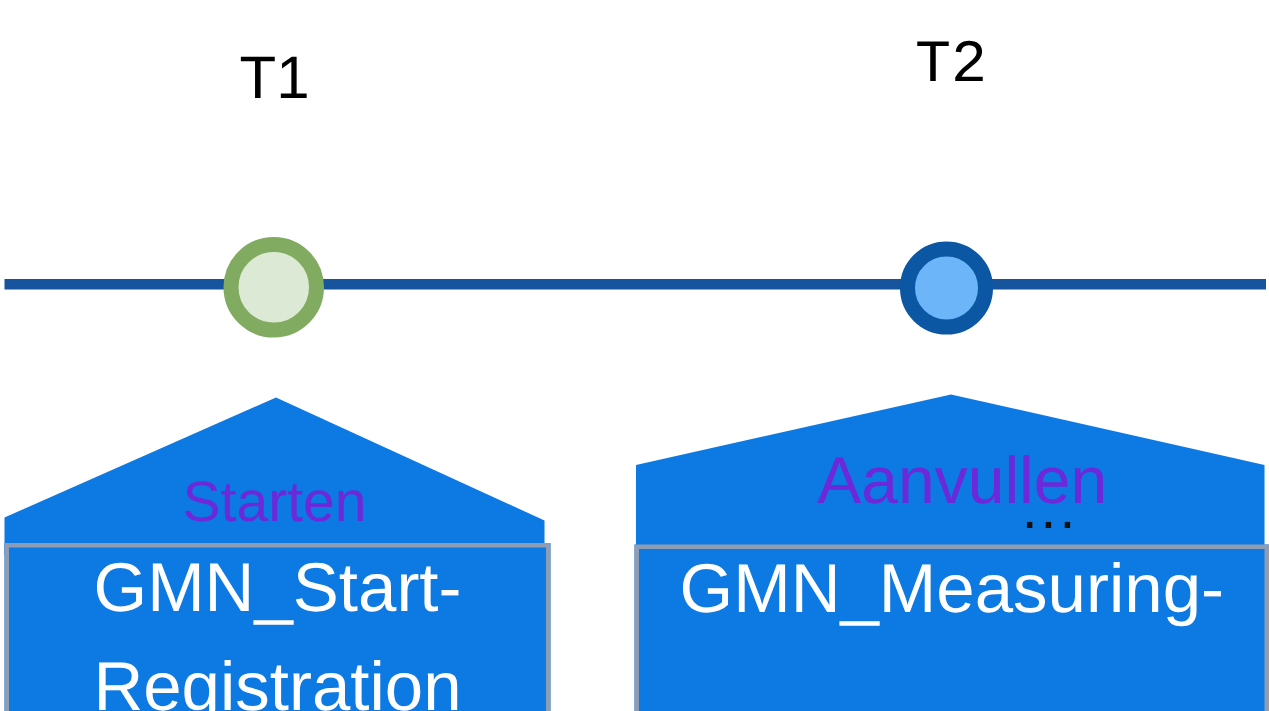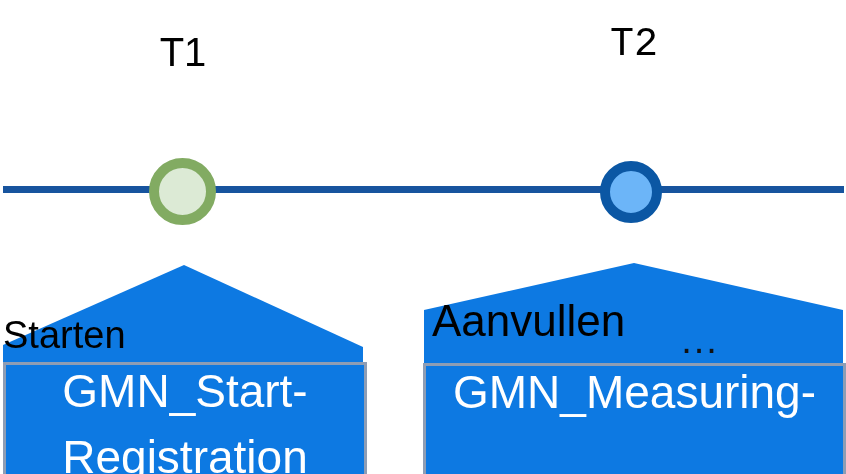--- a/index.html
+++ b/index.html
@@ -66,22 +66,22 @@
     top: 143px;
     width: 62px;
     height: 62px;
     border: 10px solid #0b57a4;
     background: #6cb5f8;
   }
 
   
   .action-label {
     position: absolute;
-    text-align: left;
-    color: #000000;
+    text-align: center;
+    color: #6d28d9;
   }
   .action-label.starten {
     left: 3px;
     top: 296px;
     width: 360px;
     font-size: 38px;
     line-height: 42px;
   }
   .action-label.aanvullen {
     left: 432px;

